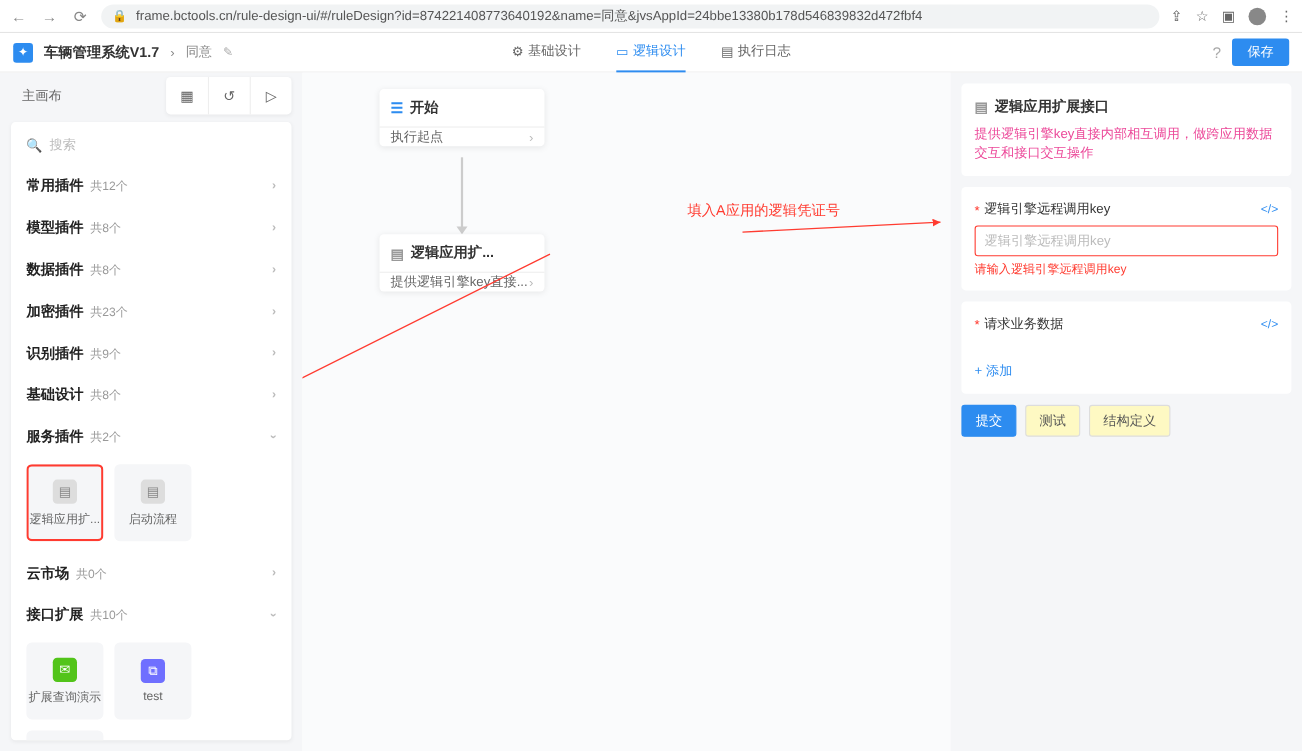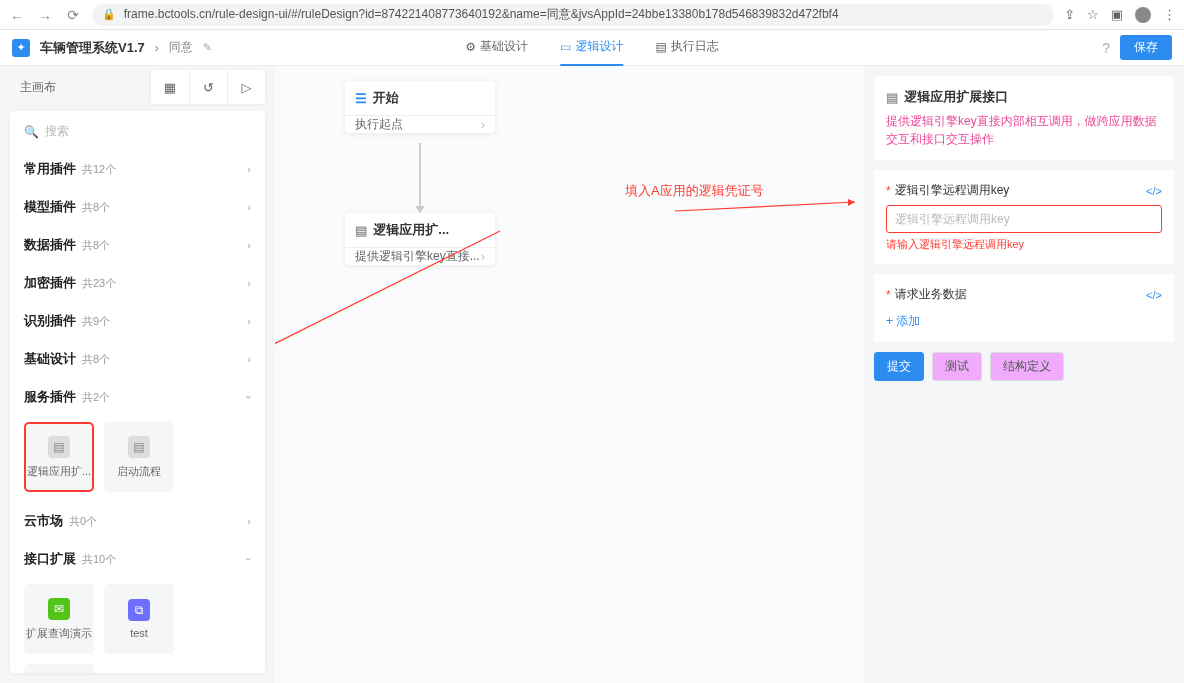--- a/index.html
+++ b/index.html
@@ -63,23 +63,23 @@
 .right-panel { width: 320px; background: #f5f6f8; padding: 10px; display: flex; flex-direction: column; gap: 10px; overflow-y: auto; }
 .rp-card { background: #fff; border-radius: 4px; padding: 12px; }
 .rp-title-row { display: flex; align-items: center; gap: 6px; font-weight: 700; font-size: 13px; margin-bottom: 6px; }
 .rp-desc { font-size: 12px; color: #ec4899; line-height: 1.5; }
 .rp-field-label { font-size: 12px; margin-bottom: 6px; display: flex; align-items: center; }
 .rp-field-label .req { color: #ff3b30; margin-right: 4px; }
 .rp-field-label .code-ic { margin-left: auto; color: #2d8cf0; font-size: 11px; }
 .rp-input { width: 100%; height: 28px; border: 1px solid #ff3b30; border-radius: 3px; padding: 0 8px; font-size: 12px; outline: none; }
 .rp-input::placeholder { color: #bbb; }
 .rp-error { color: #ff3b30; font-size: 11px; margin-top: 4px; }
-.rp-add { color: #2d8cf0; font-size: 12px; margin-top: 4px; display: inline-block; }
+.rp-add { color: #2d8cf0; font-size: 12px; margin-top: 20px; display: inline-block; }
 .rp-actions { display: flex; gap: 8px; }
-.rp-btn { padding: 5px 12px; font-size: 12px; border-radius: 3px; border: 1px solid #ddd; background: #f0abfc; color: #555; }
+.rp-btn { padding: 5px 12px; font-size: 12px; border-radius: 3px; border: 1px solid #ddd; background: #fef9c3; color: #555; }
 .rp-btn.primary { background: #2d8cf0; color: #fff; border-color: #2d8cf0; }
 
 svg.arrow-svg { position: absolute; top: 0; left: 0; pointer-events: none; }
 </style>
 </head>
 <body>
 
 <div class="browser-bar">
   <span class="nav-icon">←</span>
   <span class="nav-icon">→</span>

